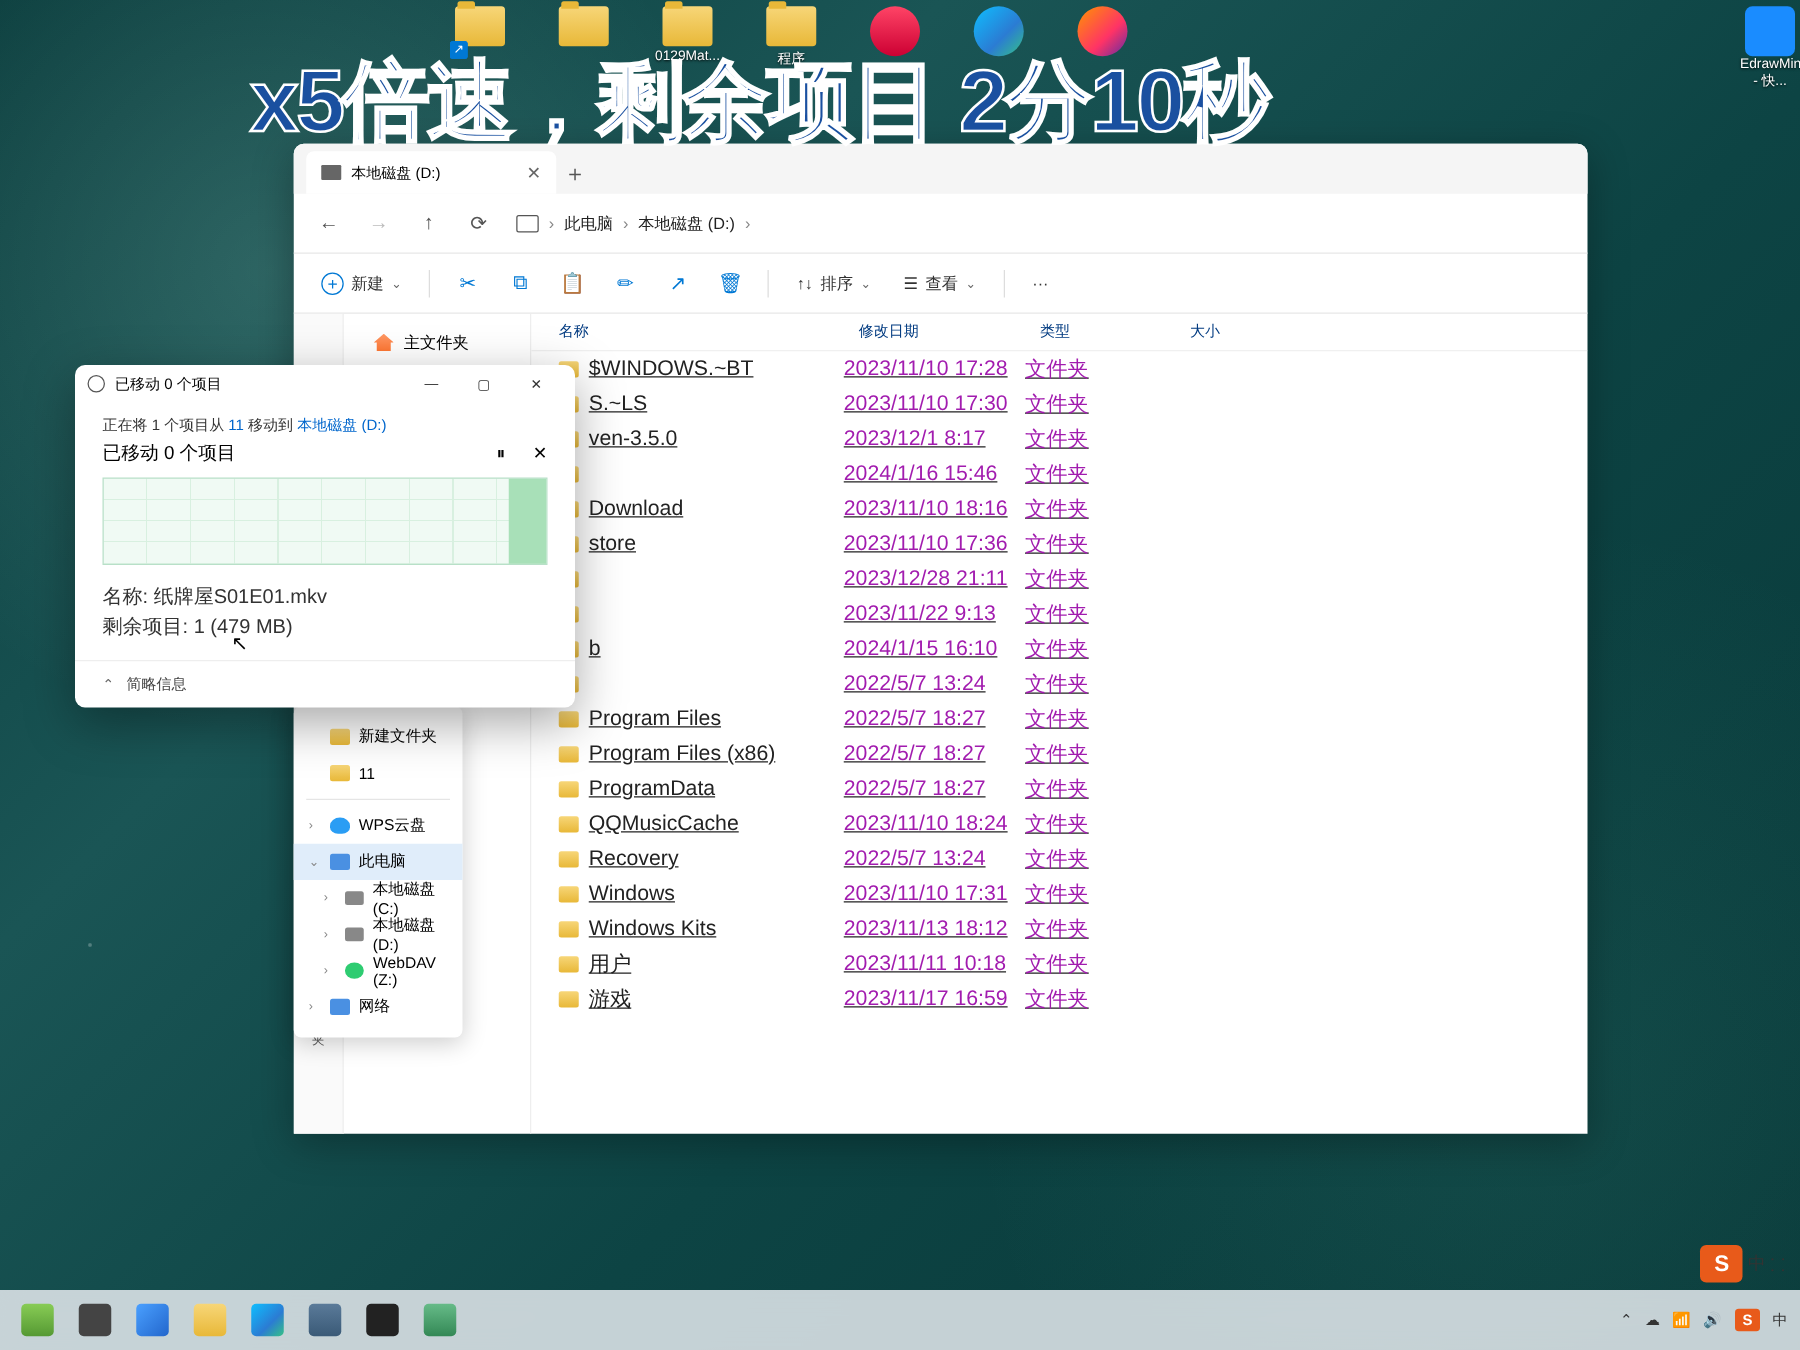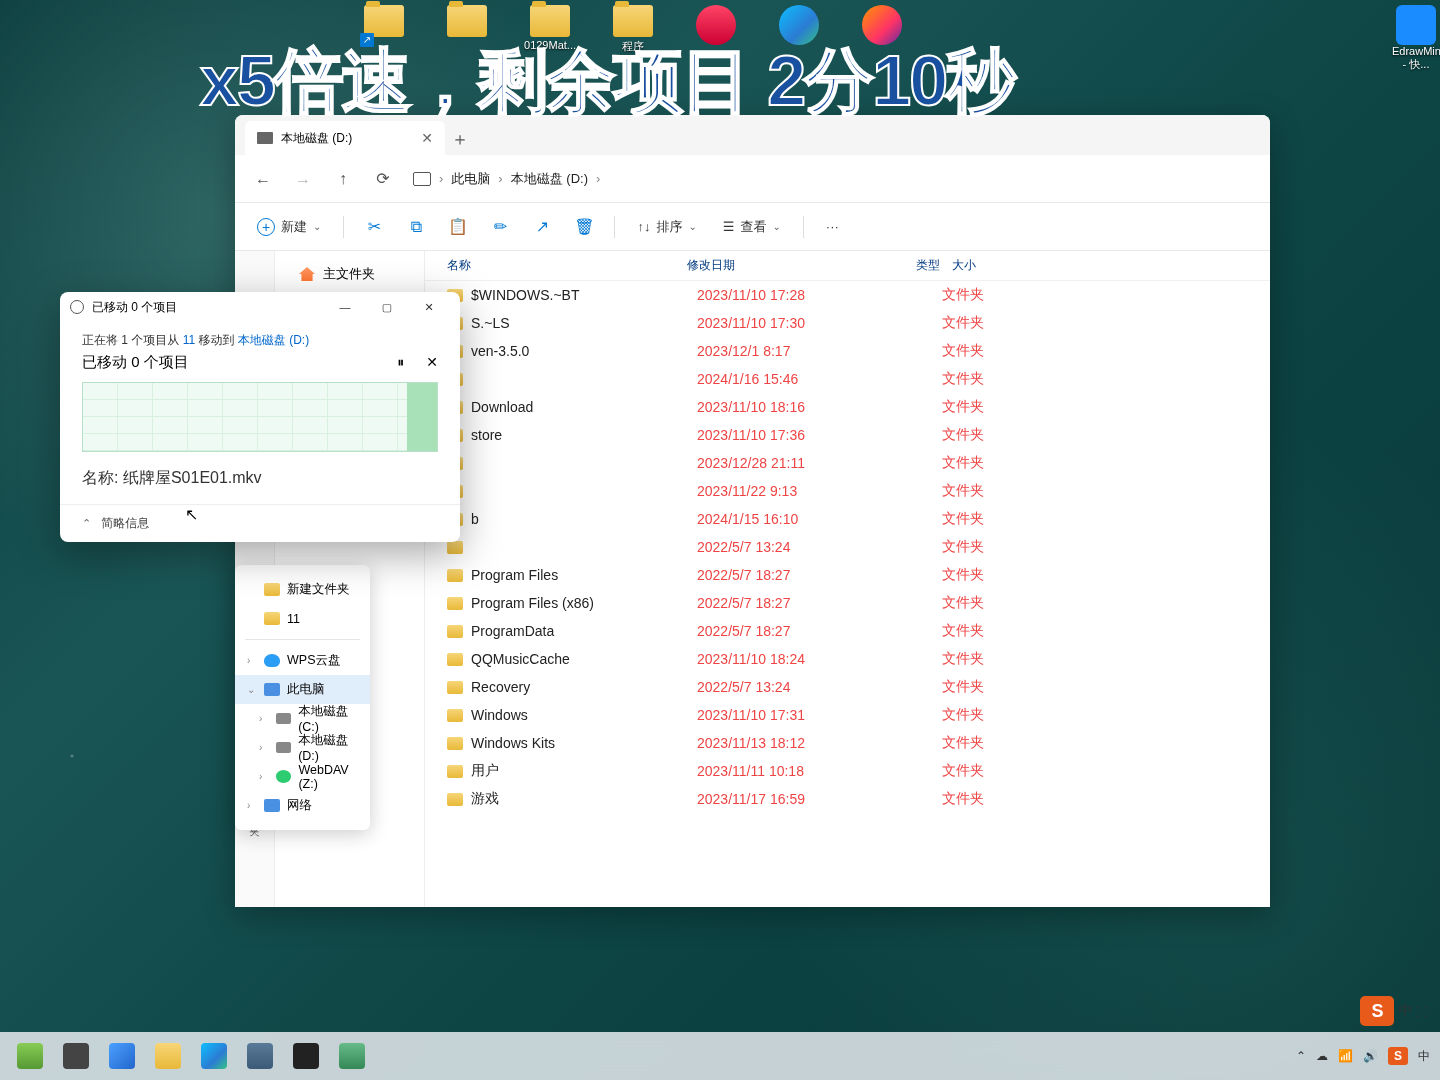--- a/index.html
+++ b/index.html
@@ -66,26 +66,26 @@
   .tf-item .fico.pc { background: #4a90e2; }
   .tf-item .fico.net { background: #4a90e2; border-radius: 2px; }
   .tf-item .fico.wd { background: #2ecc71; border-radius: 50%; }
   .tf-sep { height: 1px; background: #e5e5e5; margin: 6px 10px; }
 
   .filelist { flex: 1; overflow: hidden; }
   .flh { display: flex; height: 30px; align-items: center; font-size: 12px; color: #003a80; border-bottom: 1px solid #f0f0f0; }
   .flh .col { padding-left: 12px; }
   .col.c-name { width: 250px; padding-left: 22px; }
   .col.c-date { width: 145px; }
-  .col.c-type { width: 120px; text-align: right; }
+  .col.c-type { width: 120px; }
   .col.c-size { width: 80px; }
-  .flr { display: flex; height: 28px; align-items: center; font-size: 14px; color: #222; }
+  .flr { display: flex; height: 28px; align-items: center; font-size: 17px; color: #222; text-decoration: underline; }
   .flr .c-name { display: flex; align-items: center; gap: 8px; }
   .flr .fico { width: 16px; height: 13px; background: linear-gradient(#f7d678,#e8b838); border-radius: 2px; flex-shrink: 0; }
-  .flr .c-date, .flr .c-type { color: #ef4444; margin-left: 22px; }
+  .flr .c-date, .flr .c-type { color: #a21caf; }
 
   .transfer-dlg { position: absolute; top: 292px; left: 60px; width: 400px; background: white; border-radius: 8px; box-shadow: 0 12px 40px rgba(0,0,0,0.35); z-index: 60; font-size: 13px; }
   .td-titlebar { height: 30px; display: flex; align-items: center; padding: 0 10px; }
   .td-titlebar .clock { width: 14px; height: 14px; border: 1.3px solid #555; border-radius: 50%; margin-right: 8px; position: relative; }
   .td-titlebar .title { font-size: 12px; }
   .td-titlebar .wbtns { margin-left: auto; display: flex; gap: 0; }
   .td-titlebar .wbtn { width: 42px; height: 28px; display: flex; align-items: center; justify-content: center; color: #333; font-size: 11px; }
   .td-body { padding: 10px 22px 14px; }
   .td-msg { font-size: 12px; color: #333; }
   .td-msg .blue { color: #0066cc; }
@@ -370,20 +370,21 @@
       <div class="ctrls">
         <span>⏸</span>
         <span>✕</span>
       </div>
     </div>
     <div class="td-graph">
       <div class="td-cursor">↖</div>
     </div>
     <div class="td-info">
       <div><span>名称:</span> <span>纸牌屋S01E01.mkv</span></div>
+      <div><span>剩余项目:</span> <span>1 (479 MB)</span></div>
     </div>
   </div>
   <div class="td-foot">
     <span class="caret">⌃</span>
       <span>简略信息</span>
   </div>
 </div>
 
 <div class="ime-ind">
   <div class="s">S</div>

